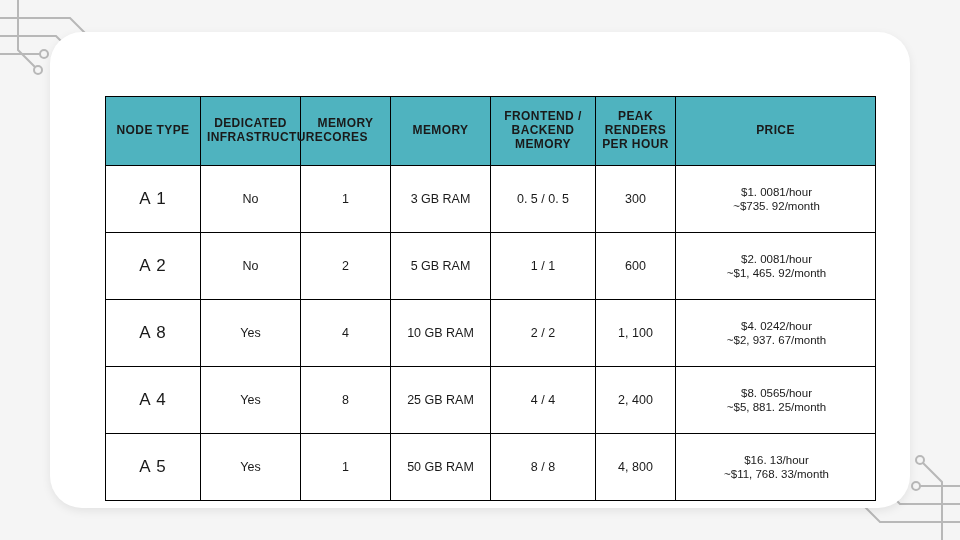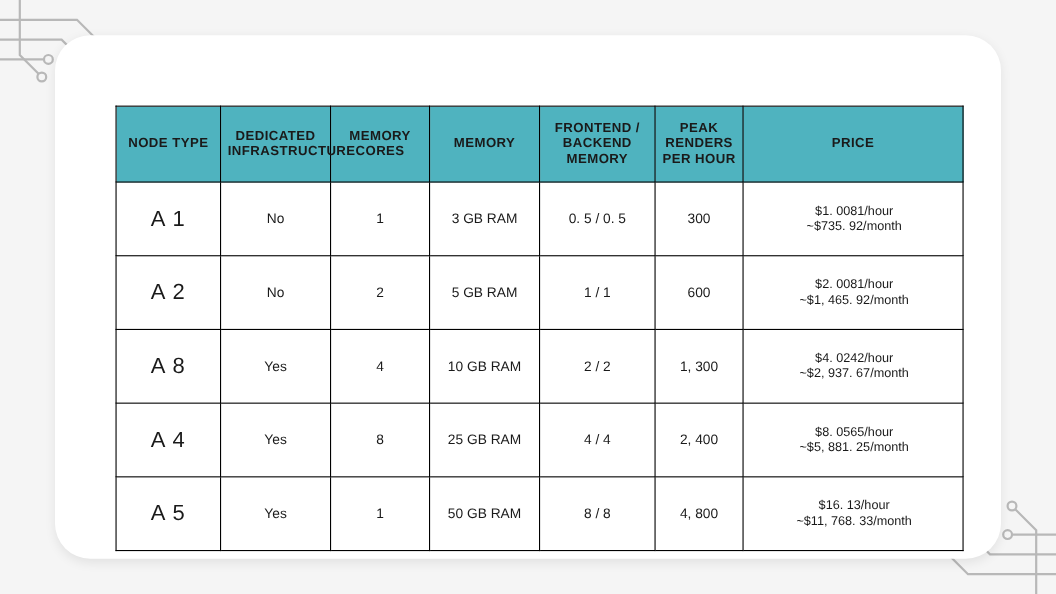--- a/index.html
+++ b/index.html
@@ -52,21 +52,21 @@
     font-weight: bold;
     font-size: 12px;
     line-height: 1.15;
     height: 60px;
     letter-spacing: 0.4px;
   }
   .tbl td {
     height: 58px;
   }
   .tbl td.nodetype {
-    font-size: 20px;
+    font-size: 17px;
     font-weight: normal;
     letter-spacing: 1px;
   }
   .tbl td.price {
     text-align: center;
     font-size: 11.5px;
     line-height: 1.25;
     padding-left: 8px;
   }
   .tbl col.c-node   { width: 95px; }
@@ -143,21 +143,21 @@
         <td>1 / 1</td>
         <td>600</td>
         <td class="price">$2. 0081/hour<br>~$1, 465. 92/month</td>
       </tr>
       <tr>
         <td class="nodetype">A 8</td>
         <td>Yes</td>
         <td>4</td>
         <td>10 GB RAM</td>
         <td>2 / 2</td>
-        <td>1, 300</td>
+        <td>1, 100</td>
         <td class="price">$4. 0242/hour<br>~$2, 937. 67/month</td>
       </tr>
       <tr>
         <td class="nodetype">A 4</td>
         <td>Yes</td>
         <td>8</td>
         <td>25 GB RAM</td>
         <td>4 / 4</td>
         <td>2, 400</td>
         <td class="price">$8. 0565/hour<br>~$5, 881. 25/month</td>

